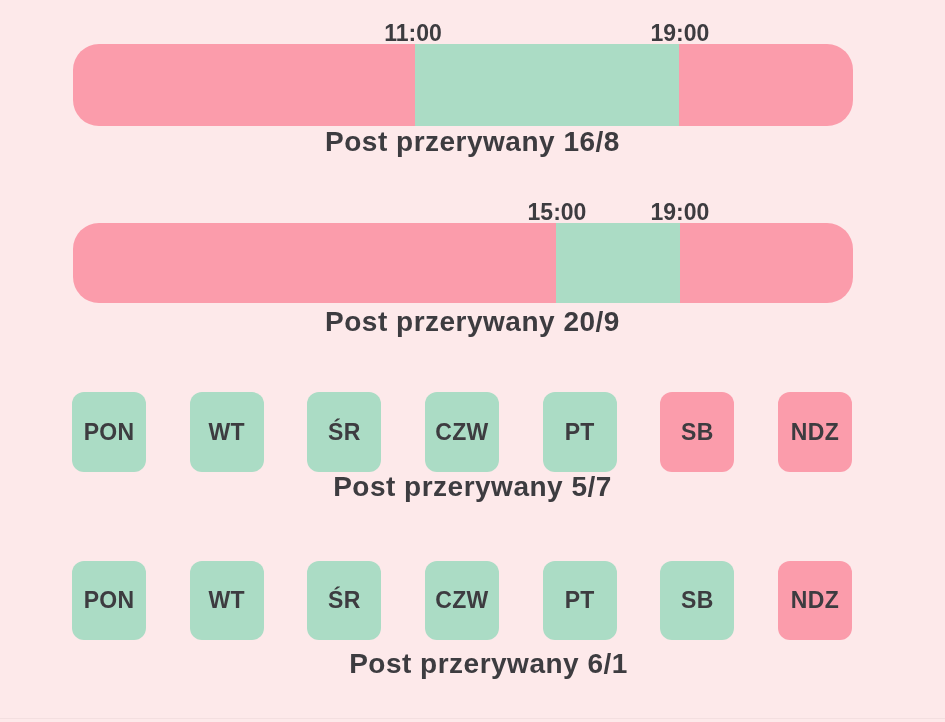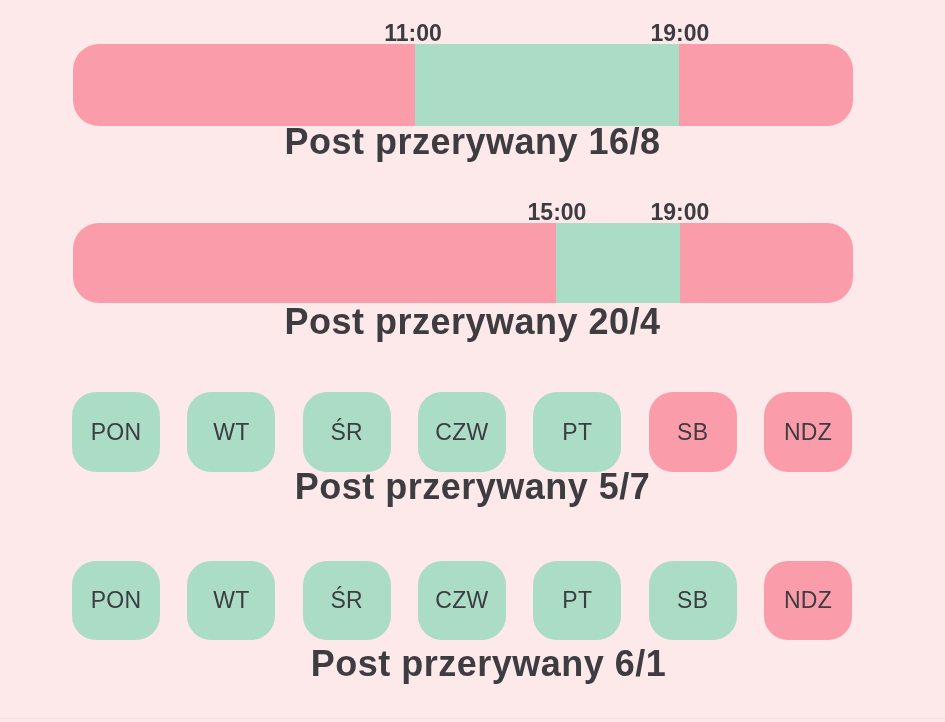--- a/index.html
+++ b/index.html
@@ -53,48 +53,48 @@
     top: 0;
     bottom: 0;
     background: var(--eating, #abdcc5);
   }
   
   .caption {
     position: absolute;
     left: 0;
     width: 945px;
     text-align: center;
-    font-size: 36px;
+    font-size: 28px;
     font-weight: bold;
     line-height: 34px;
     letter-spacing: 0.5px;
     color: var(--text, #3d3c40);
   }
   .caption-1 { top: 125px; }
   .caption-2 { top: 305px; }
   .caption-3 { top: 470px; }
   .caption-4 { top: 647px; padding-left: 16px; }
   
   .week-row {
     position: absolute;
     left: 72px;
     width: 780px;
     display: flex;
     justify-content: space-between;
   }
   .week-1 { top: 392px; height: 80px; }
   .week-2 { top: 561px; height: 79px; }
   .day-cell {
-    width: 88px;
-    border-radius: 24px;
+    width: 74px;
+    border-radius: 12px;
     display: flex;
     align-items: center;
     justify-content: center;
     font-size: 23px;
-    font-weight: normal;
+    font-weight: bold;
     letter-spacing: 0.3px;
     color: var(--text, #3d3c40);
   }
   .eating  { background: var(--eating, #abdcc5); }
   .fasting { background: var(--fasting, #fb9cab); }
   
   .bottom-hairline {
     position: absolute;
     left: 0;
     top: 718px;
@@ -120,21 +120,21 @@
   </section>
 
   <section>
     <div class="time-labels labels-2">
       <span class="time-label" style="left: 62.05%;">15:00</span>
       <span class="time-label" style="left: 77.8%;">19:00</span>
     </div>
     <div class="day-bar bar-2">
       <div class="eating-window" style="left: 61.92%; width: 15.9%;"></div>
     </div>
-    <div class="caption caption-2">Post przerywany 20/4</div>
+    <div class="caption caption-2">Post przerywany 20/9</div>
   </section>
 
   <section>
     <div class="week-row week-1">
       <div class="day-cell eating">PON</div>
       <div class="day-cell eating">WT</div>
       <div class="day-cell eating">ŚR</div>
       <div class="day-cell eating">CZW</div>
       <div class="day-cell eating">PT</div>
       <div class="day-cell fasting">SB</div>

